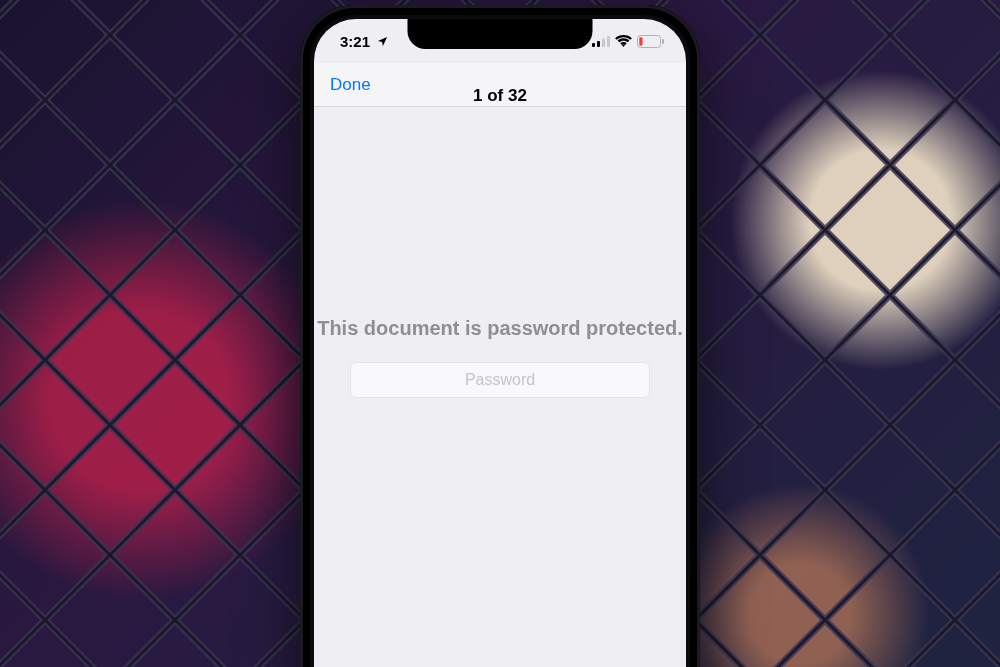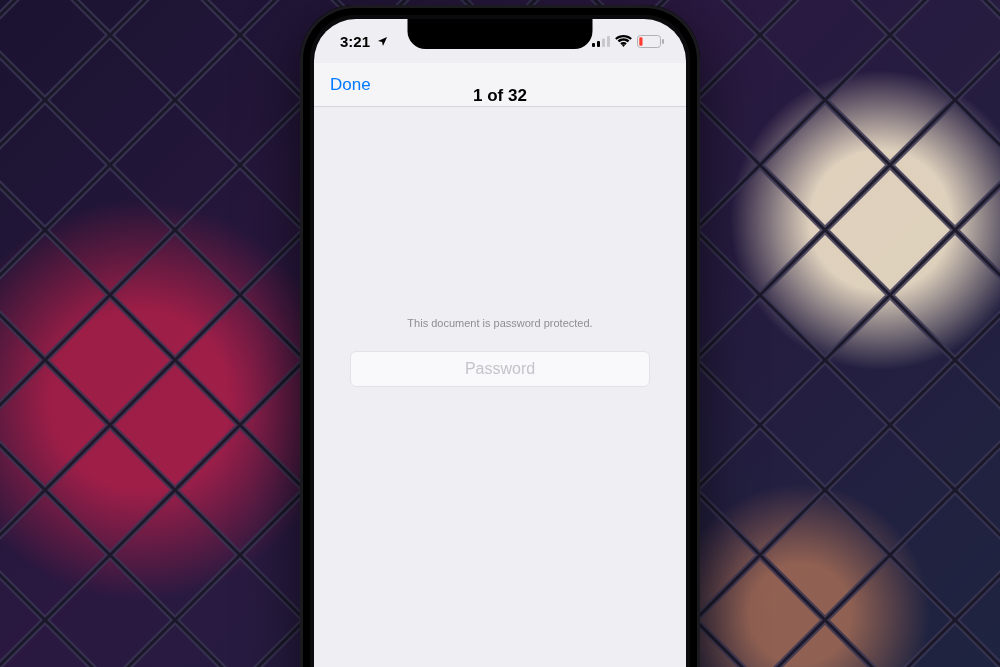--- a/index.html
+++ b/index.html
@@ -70,21 +70,21 @@
     }
     .nav-title{font-size:17px;font-weight:600;color:#000;margin-top:22px;}
     
     .content{
       position:absolute;left:0;right:0;top:88px;bottom:0;
       background:#efeef2;
       display:flex;flex-direction:column;align-items:center;
       padding-top:210px;
     }
     .msg{
-      color:#8e8e93;font-size:11px;font-weight:400;
+      color:#8e8e93;font-size:20px;font-weight:700;
       margin-bottom:22px;text-align:center;
     }
     .pw-field{
       width:300px;height:36px;
       background:#f9f8fa;
       border:1px solid #e3e2e6;
       border-radius:6px;
       font-size:16px;text-align:center;color:#8b5cf6;
       outline:none;
     }

